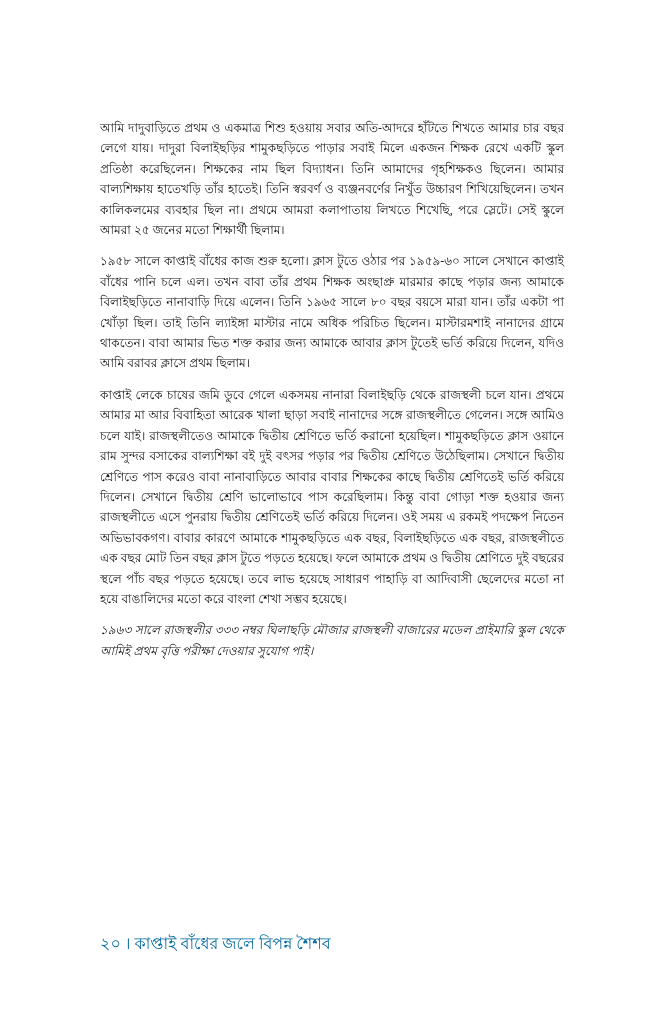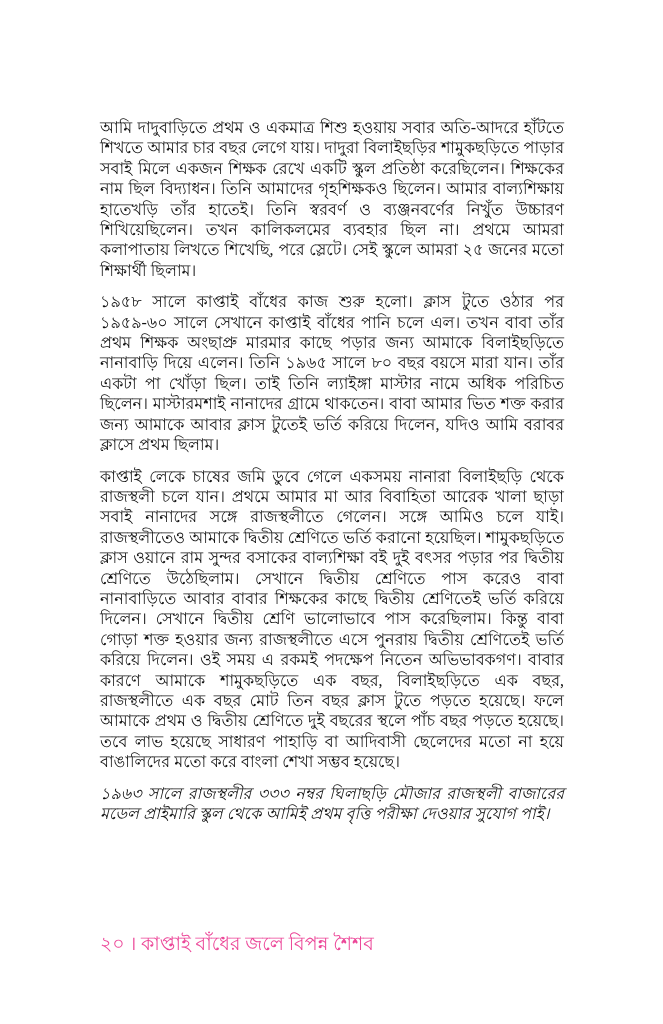--- a/index.html
+++ b/index.html
@@ -24,40 +24,40 @@
     left: 100px;
     top: 118px;
     width: 464px;
   }
 
   .para {
     margin: 0 0 11px 0;
     padding: 0;
     text-align: justify;
     text-justify: inter-word;
-    font-size: 16px;
+    font-size: 12px;
     line-height: 20.4px;
     color: #121212;
     word-spacing: 0.2px;
     hyphens: none;
   }
 
   .para:last-of-type {
     margin-bottom: 0;
     font-style: italic;
   }
 
   .footer {
     position: absolute;
     left: 100px;
     top: 935px;
     width: 464px;
-    font-size: 19px;
+    font-size: 16px;
     line-height: 18px;
-    color: #ec4899;
+    color: #0369a1;
     text-align: left;
     white-space: nowrap;
   }
 </style>
 </head>
 <body>
 
 <div class="page">
 
   <div class="text-column">

